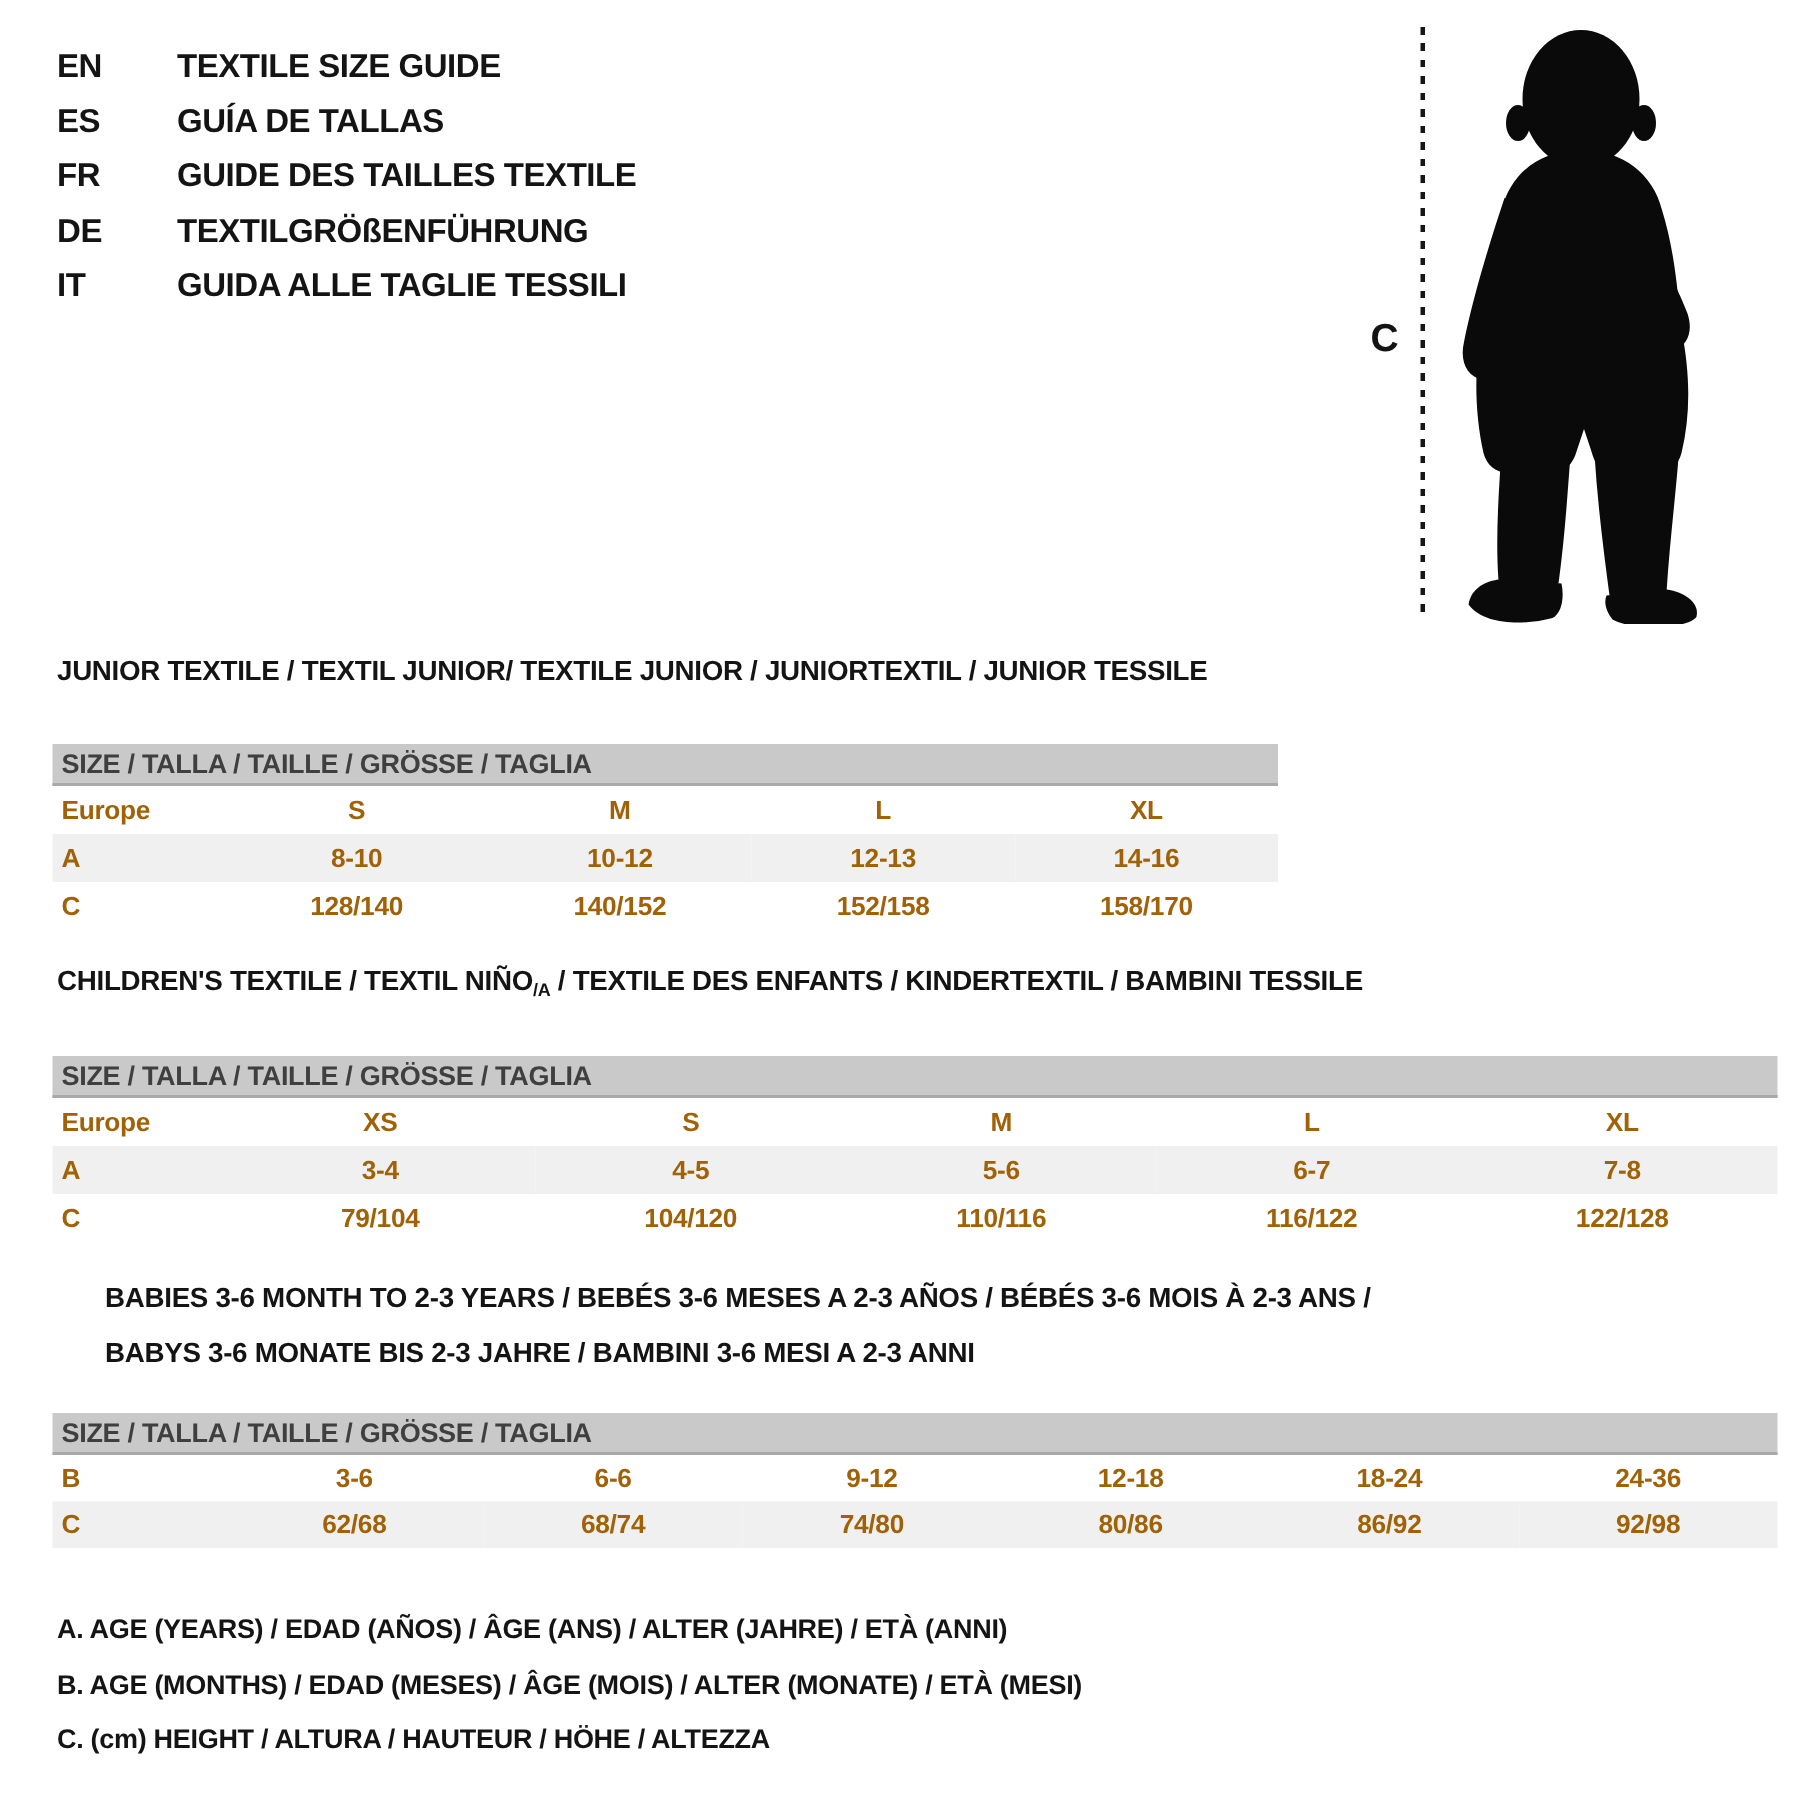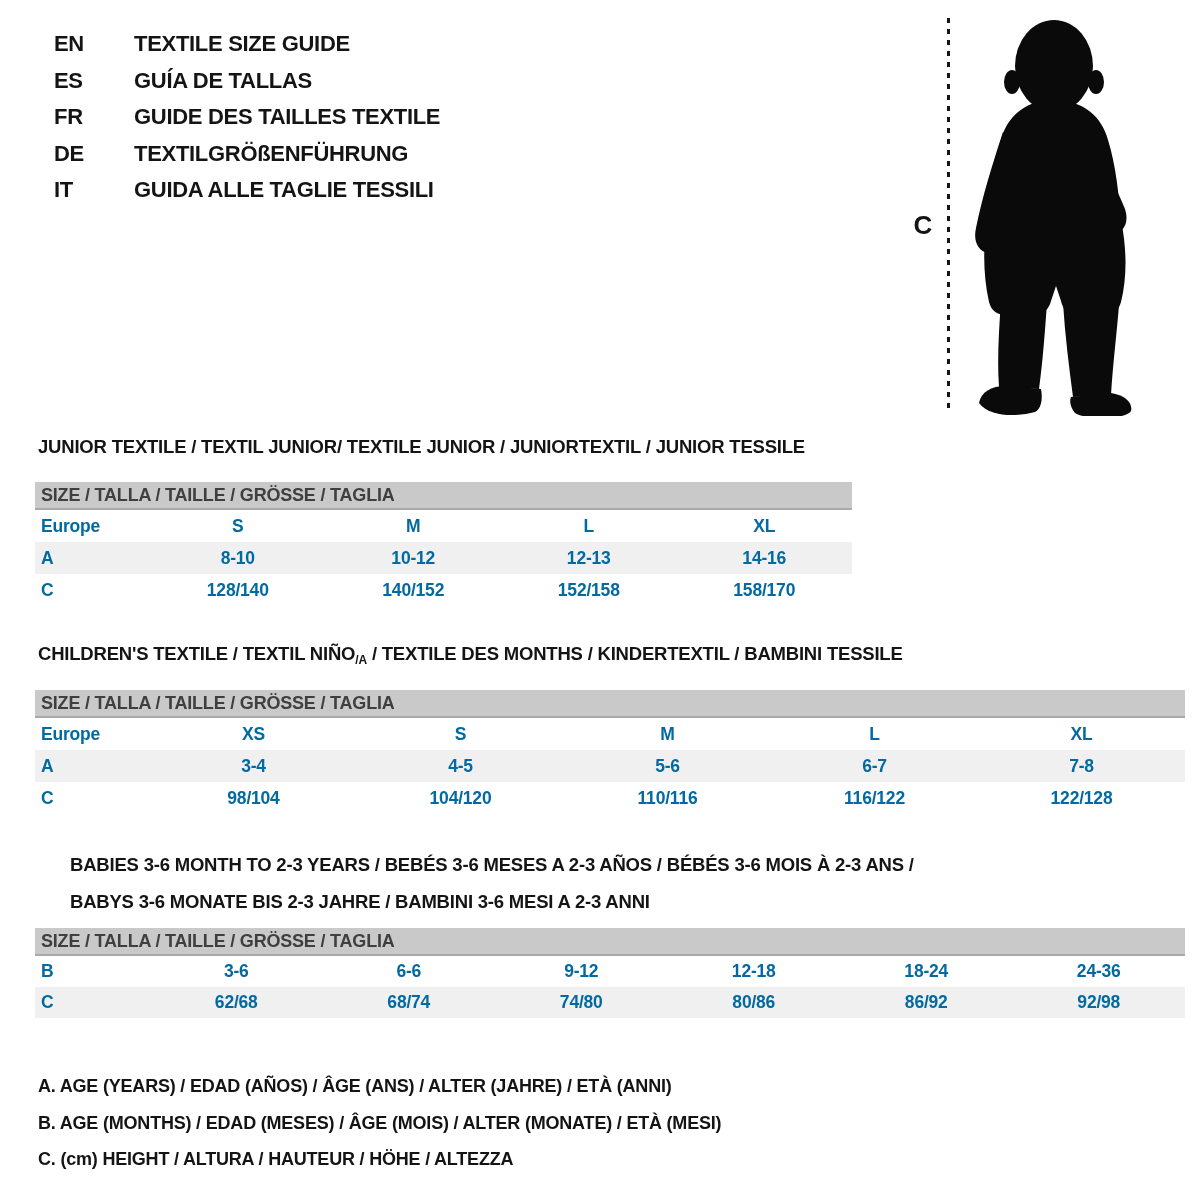--- a/index.html
+++ b/index.html
@@ -3,21 +3,21 @@
 <meta charset="utf-8">
 <style>
   * { margin:0; padding:0; box-sizing:border-box; }
   html,body { width:1200px; height:1200px; background:#ffffff; overflow:hidden;
     font-family:"Liberation Sans","DejaVu Sans",sans-serif; color:#141414; }
   .abs { position:absolute; }
 
   
   .lang-block { left:38px; top:26px; }
   .lang-row { display:flex; height:36.5px; align-items:center; }
-  .lang-code { width:80px; font-size:22px; font-weight:700; letter-spacing:-0.3px;margin-left:16px; }
+  .lang-code { width:80px; font-size:22px; font-weight:700; letter-spacing:-0.3px; }
   .lang-label { font-size:22px; font-weight:700; letter-spacing:-0.3px; }
 
   
   .measure-line { left:947px; top:18px; width:3px; height:396px;
     background:repeating-linear-gradient(to bottom,#161616 0 5px,transparent 5px 11px); }
   .measure-label { left:908px; top:210px; width:30px; text-align:center;
     font-size:26px; font-weight:700; }
   .silhouette { left:968px; top:14px; }
 
   
@@ -29,24 +29,24 @@
   .legend { left:38px; top:1068px; line-height:36.5px; }
   .legend div { font-size:18px; font-weight:700; letter-spacing:-0.2px; white-space:nowrap; }
 
   
   .size-table { position:absolute; }
   .t-junior { left:35px; top:482px; width:817px; }
   .t-children { left:35px; top:690px; width:1150px; }
   .t-babies { left:35px; top:928px; width:1150px; }
   .thead { height:28px; background:#c9c9c9; border-bottom:2px solid #a9a9a9;
     display:flex; align-items:center; padding-left:6px;
-    font-size:18px; font-weight:700; color:#3f3f3f; letter-spacing:-0.2px; }
+    font-size:18px; font-weight:700; color:#3f3f3f; letter-spacing:-0.2px;margin-top:14px; }
   table { width:100%; border-collapse:collapse; table-layout:fixed; }
   td { height:32px; text-align:center; font-size:17.5px; font-weight:700;
-    color:#0369a1; letter-spacing:-0.2px; vertical-align:middle; }
+    color:#a16207; letter-spacing:-0.2px; vertical-align:middle; }
   .t-babies td { height:31px;text-align:center; }
   td.lbl { width:115px; text-align:left; padding-left:6px; }
   tr.alt { background:#f0f0f0; }
 </style>
 </head>
 <body>
 
 <div class="abs lang-block">
   <div class="lang-row">
     <span class="lang-code">EN</span>
@@ -111,21 +111,21 @@
       <td class="lbl">C</td>
       <td>128/140</td>
       <td>140/152</td>
       <td>152/158</td>
       <td>158/170</td>
     </tr>
   </tbody>
     </table>
 </div>
 
-<div class="abs heading h-children"><span>CHILDREN'S TEXTILE / TEXTIL NIÑO</span><sub>/A</sub><span> / TEXTILE DES MONTHS / KINDERTEXTIL / BAMBINI TESSILE</span></div>
+<div class="abs heading h-children"><span>CHILDREN'S TEXTILE / TEXTIL NIÑO</span><sub>/A</sub><span> / TEXTILE DES ENFANTS / KINDERTEXTIL / BAMBINI TESSILE</span></div>
 <div class="size-table t-children">
   <div class="thead">
     <span>SIZE / TALLA / TAILLE / GRÖSSE / TAGLIA</span>
   </div>
   <table>
     <tbody>
         <tr>
       <td class="lbl">Europe</td>
       <td>XS</td>
       <td>S</td>
@@ -136,21 +136,21 @@
     <tr class="alt">
       <td class="lbl">A</td>
       <td>3-4</td>
       <td>4-5</td>
       <td>5-6</td>
       <td>6-7</td>
       <td>7-8</td>
     </tr>
     <tr>
       <td class="lbl">C</td>
-      <td>98/104</td>
+      <td>79/104</td>
       <td>104/120</td>
       <td>110/116</td>
       <td>116/122</td>
       <td>122/128</td>
     </tr>
   </tbody>
     </table>
 </div>
 
 <div class="abs heading h-babies">

